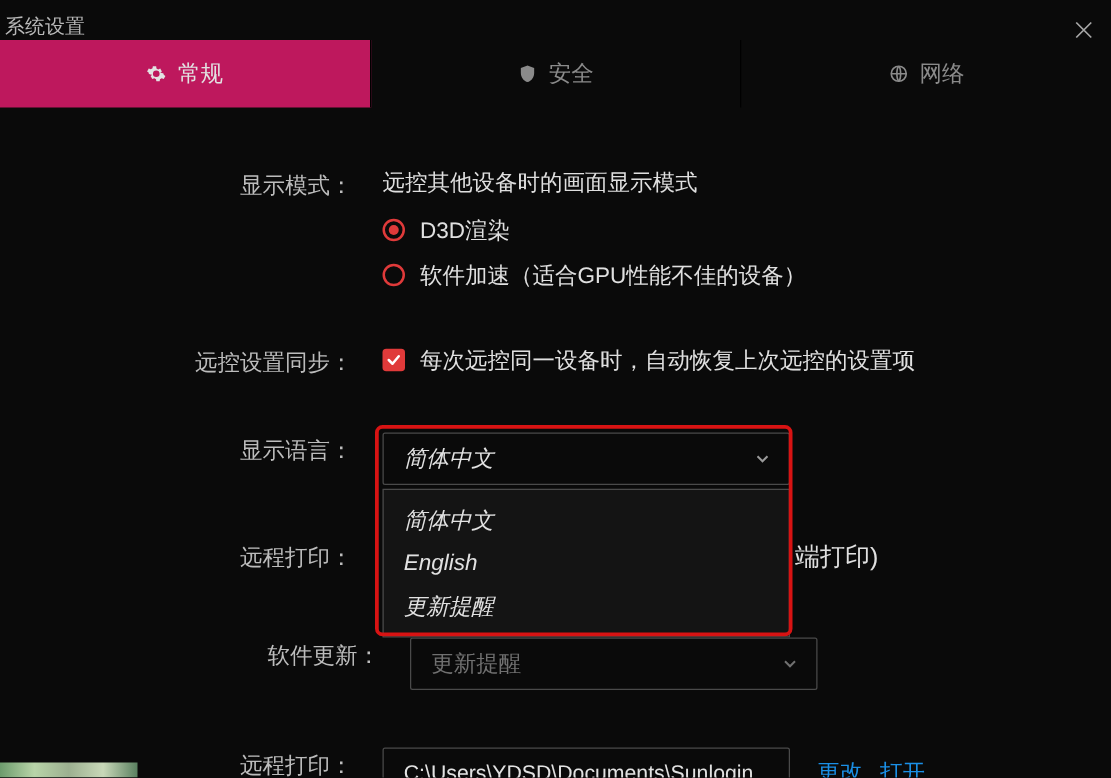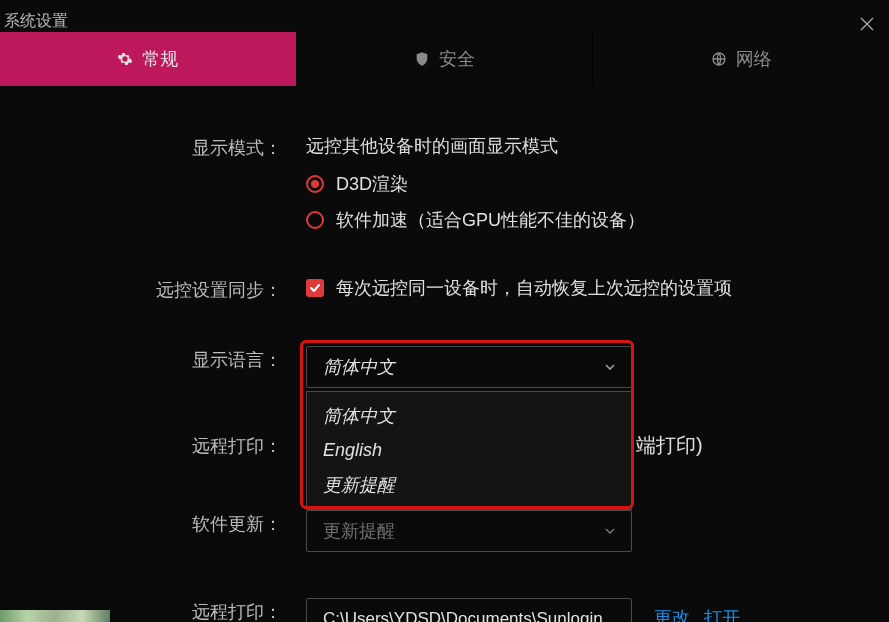--- a/index.html
+++ b/index.html
@@ -295,21 +295,21 @@
     </div>
   </div>
 
   <div class="row" style="margin-bottom:52px;">
     <div class="lbl">远程打印：</div>
     <div class="val">
       <span class="remote-print-peek" style="position:absolute; left:330px; top:0;">端打印)</span>
     </div>
   </div>
 
-  <div class="row" style="margin-bottom:46px;">
+  <div class="row" style="margin-bottom:46px;margin-left:22px;">
     <div class="lbl">软件更新：</div>
     <div class="val">
       <div class="select-box" style="position:relative;">
         <span style="color:#707070;">更新提醒</span>
         <span class="chevron">
           <svg width="14" height="14" viewBox="0 0 14 14">
               <path d="M3 5 L7 9 L11 5" fill="none" stroke="#707070" stroke-width="1.6"></path>
             </svg>
         </span>
       </div>

